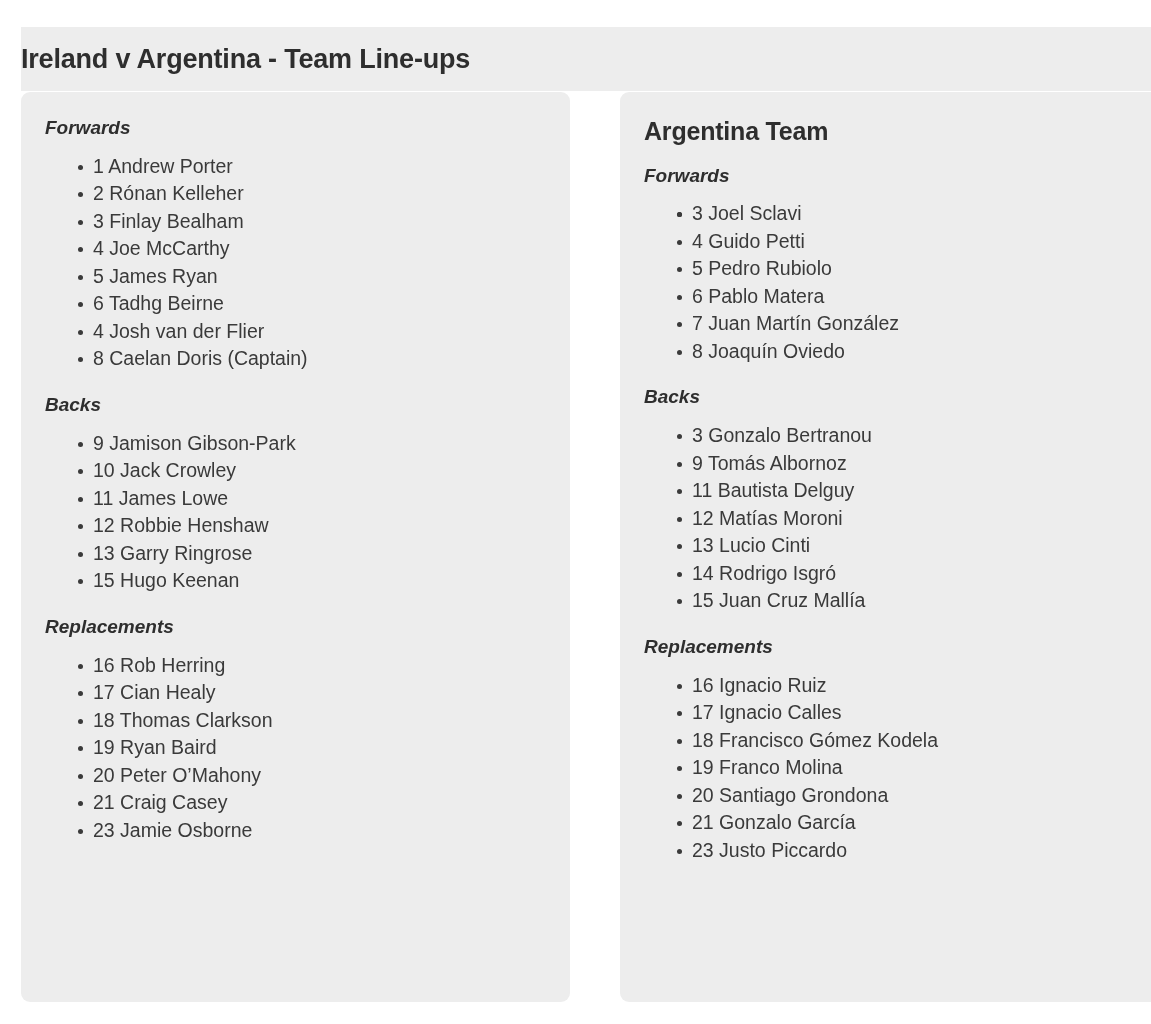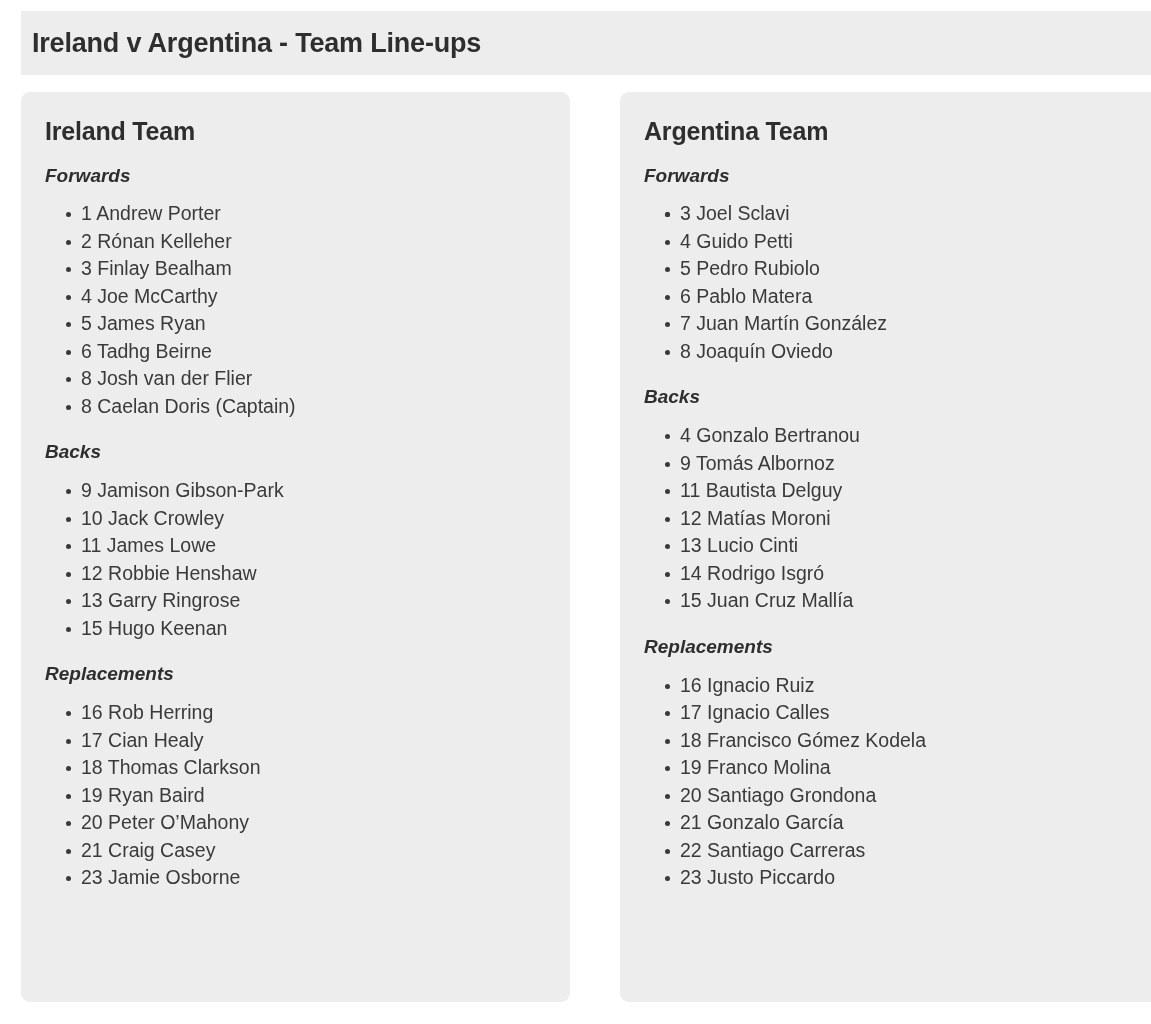--- a/index.html
+++ b/index.html
@@ -20,27 +20,26 @@
     position: relative;
     width: 1151px;
     height: 1024px;
     box-sizing: border-box;
   }
 
   
   .header-band {
     position: absolute;
     left: 21px;
-    top: 11px;
+    top: 27px;
     right: 0;
     height: 64px;
     background: #ededed;
     display: flex;
     align-items: center;
-    padding-left: 11px;
     box-sizing: border-box;
   }
   .header-title {
     font-size: 27px;
     font-weight: bold;
     color: #2e2e2e;
     letter-spacing: -0.2px;
     line-height: 1;
     white-space: nowrap;
   }
@@ -83,21 +82,21 @@
   .group-heading {
     font-size: 19px;
     font-weight: bold;
     color: #2e2e2e;
     margin: 0 0 14px 0;
     line-height: 1.1;
     font-style: italic;
   }
   .player-list {
     list-style: none;
-    margin: 0;
+    margin: 12px;
     padding: 0;
   }
   .player-item {
     position: relative;
     padding-left: 36px;
     font-size: 19.5px;
     line-height: 27.5px;
     color: #3a3a3a;
     white-space: nowrap;
   }
@@ -116,31 +115,30 @@
 
 <div class="page">
 
   <div class="header-band">
     <div class="header-title">Ireland v Argentina - Team Line-ups</div>
   </div>
 
   <div class="cards">
 
   <div class="card">
-        <div class="team-name">Ireland Team</div>
         <div class="group">
           <div class="group-heading">Forwards</div>
           <ul class="player-list">
             <li class="player-item"><span class="bullet"></span><span>1 Andrew Porter</span></li>
             <li class="player-item"><span class="bullet"></span><span>2 Rónan Kelleher</span></li>
             <li class="player-item"><span class="bullet"></span><span>3 Finlay Bealham</span></li>
             <li class="player-item"><span class="bullet"></span><span>4 Joe McCarthy</span></li>
             <li class="player-item"><span class="bullet"></span><span>5 James Ryan</span></li>
             <li class="player-item"><span class="bullet"></span><span>6 Tadhg Beirne</span></li>
-            <li class="player-item"><span class="bullet"></span><span>8 Josh van der Flier</span></li>
+            <li class="player-item"><span class="bullet"></span><span>4 Josh van der Flier</span></li>
             <li class="player-item"><span class="bullet"></span><span>8 Caelan Doris (Captain)</span></li>
           </ul>
         </div>
         <div class="group">
           <div class="group-heading">Backs</div>
           <ul class="player-list">
             <li class="player-item"><span class="bullet"></span><span>9 Jamison Gibson-Park</span></li>
             <li class="player-item"><span class="bullet"></span><span>10 Jack Crowley</span></li>
             <li class="player-item"><span class="bullet"></span><span>11 James Lowe</span></li>
             <li class="player-item"><span class="bullet"></span><span>12 Robbie Henshaw</span></li>
@@ -171,38 +169,37 @@
             <li class="player-item"><span class="bullet"></span><span>4 Guido Petti</span></li>
             <li class="player-item"><span class="bullet"></span><span>5 Pedro Rubiolo</span></li>
             <li class="player-item"><span class="bullet"></span><span>6 Pablo Matera</span></li>
             <li class="player-item"><span class="bullet"></span><span>7 Juan Martín González</span></li>
             <li class="player-item"><span class="bullet"></span><span>8 Joaquín Oviedo</span></li>
           </ul>
         </div>
         <div class="group">
           <div class="group-heading">Backs</div>
           <ul class="player-list">
-            <li class="player-item"><span class="bullet"></span><span>4 Gonzalo Bertranou</span></li>
+            <li class="player-item"><span class="bullet"></span><span>3 Gonzalo Bertranou</span></li>
             <li class="player-item"><span class="bullet"></span><span>9 Tomás Albornoz</span></li>
             <li class="player-item"><span class="bullet"></span><span>11 Bautista Delguy</span></li>
             <li class="player-item"><span class="bullet"></span><span>12 Matías Moroni</span></li>
             <li class="player-item"><span class="bullet"></span><span>13 Lucio Cinti</span></li>
             <li class="player-item"><span class="bullet"></span><span>14 Rodrigo Isgró</span></li>
             <li class="player-item"><span class="bullet"></span><span>15 Juan Cruz Mallía</span></li>
           </ul>
         </div>
         <div class="group">
           <div class="group-heading">Replacements</div>
           <ul class="player-list">
             <li class="player-item"><span class="bullet"></span><span>16 Ignacio Ruiz</span></li>
             <li class="player-item"><span class="bullet"></span><span>17 Ignacio Calles</span></li>
             <li class="player-item"><span class="bullet"></span><span>18 Francisco Gómez Kodela</span></li>
             <li class="player-item"><span class="bullet"></span><span>19 Franco Molina</span></li>
             <li class="player-item"><span class="bullet"></span><span>20 Santiago Grondona</span></li>
             <li class="player-item"><span class="bullet"></span><span>21 Gonzalo García</span></li>
-            <li class="player-item"><span class="bullet"></span><span>22 Santiago Carreras</span></li>
             <li class="player-item"><span class="bullet"></span><span>23 Justo Piccardo</span></li>
           </ul>
         </div>
       </div>
     </div>
 
 </div>
 
 </body></html>

